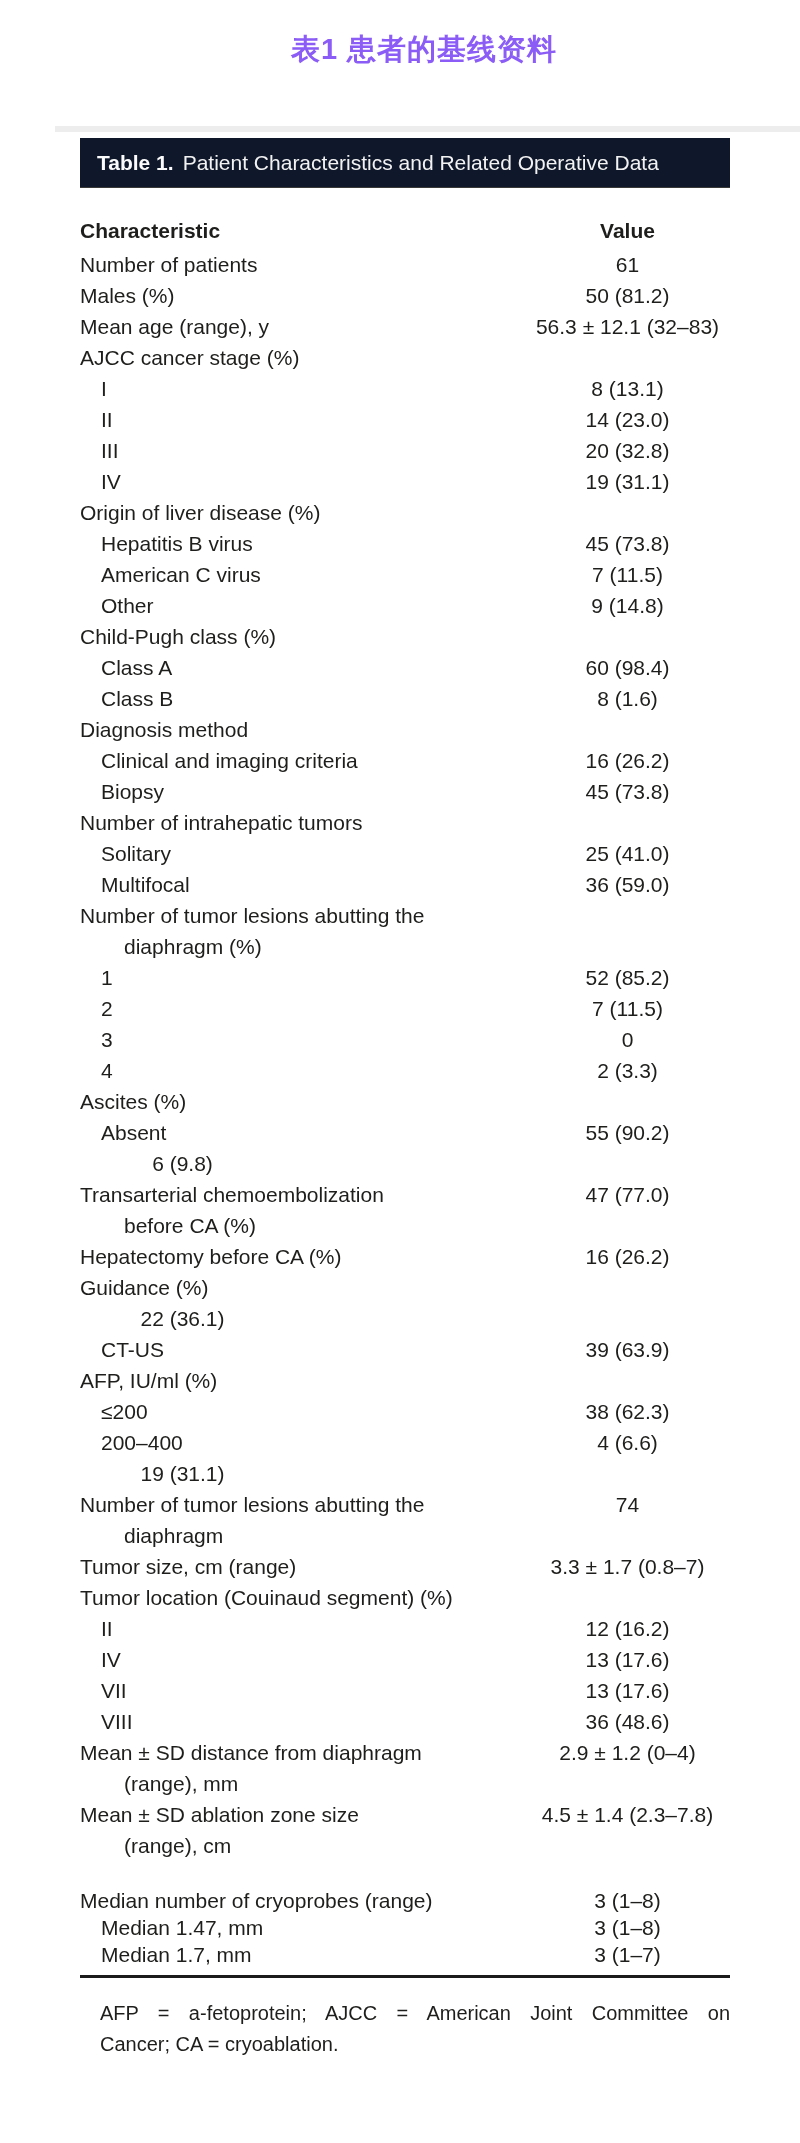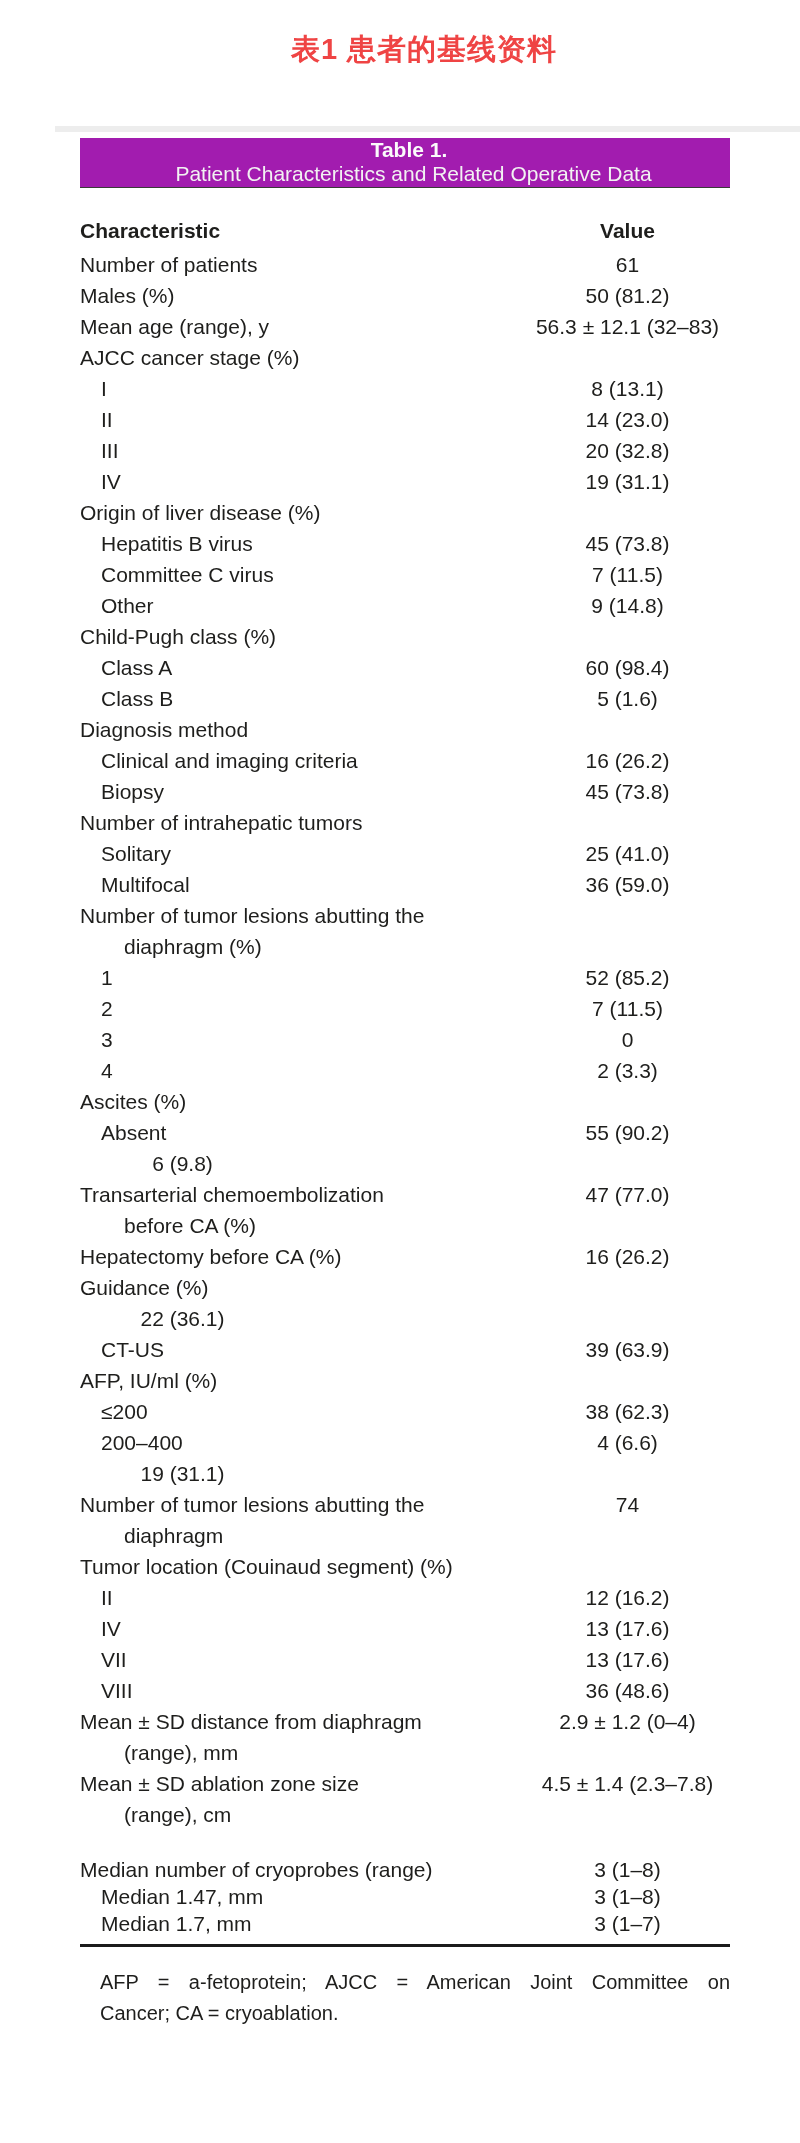--- a/index.html
+++ b/index.html
@@ -9,36 +9,35 @@
     font-family:"Liberation Sans", sans-serif;
     color:#1e1e1c;
     position:relative;
   }
   .doc-title {
     margin-top:30px;
     text-align:center;
     font-size:29px;
     line-height:38px;
     font-weight:bold;
-    color:#ef4444;
+    color:#8b5cf6;
     letter-spacing:1px;
     padding-left:48px;
   }
   .page-edge-band {
     position:absolute; top:126px; left:55px; right:0;
     height:6px; background:#ededed;
   }
   .table-wrap { margin:70px 70px 0 80px; width:650px; }
   .header-bar {
-    background:#a21caf;
+    background:#0f172a;
     height:49px;
     display:flex; align-items:center;
     padding-left:17px; box-sizing:border-box;
     box-shadow:0 1px 0 #3a3a38;
-    flex-direction:column;
   }
   .header-bar .t-bold { color:#fbfbfb; font-weight:bold; font-size:21px; margin-right:9px; white-space:nowrap; }
   .header-bar .t-rest { color:#f2f2f2; font-size:21px; white-space:nowrap;text-align:center; }
   .col-headers {
     display:flex; padding-top:26px; height:36px; line-height:36px;
     font-weight:bold; font-size:21px;
   }
   .col-label { flex:1; }
   .col-value { width:205px; text-align:center; }
   .rows { font-size:21px; }
@@ -108,38 +107,38 @@
       </div>
       <div class="row">
         <span class="lab">Origin of liver disease (%)</span>
         <span class="val"></span>
       </div>
       <div class="row indent1">
         <span class="lab">Hepatitis B virus</span>
         <span class="val">45 (73.8)</span>
       </div>
       <div class="row indent1">
-        <span class="lab">Committee C virus</span>
+        <span class="lab">American C virus</span>
         <span class="val">7 (11.5)</span>
       </div>
       <div class="row indent1">
         <span class="lab">Other</span>
         <span class="val">9 (14.8)</span>
       </div>
       <div class="row">
         <span class="lab">Child-Pugh class (%)</span>
         <span class="val"></span>
       </div>
       <div class="row indent1">
         <span class="lab">Class A</span>
         <span class="val">60 (98.4)</span>
       </div>
       <div class="row indent1">
         <span class="lab">Class B</span>
-        <span class="val">5 (1.6)</span>
+        <span class="val">8 (1.6)</span>
       </div>
       <div class="row">
         <span class="lab">Diagnosis method</span>
         <span class="val"></span>
       </div>
       <div class="row indent1">
         <span class="lab">Clinical and imaging criteria</span>
         <span class="val">16 (26.2)</span>
       </div>
       <div class="row indent1">
@@ -219,20 +218,24 @@
       <div class="row indent1">
         <span class="lab">200–400</span>
         <span class="val">4 (6.6)</span>
       </div>
       <div class="row indent1">
         <span class="val">19 (31.1)</span>
       </div>
       <div class="row">
         <span class="lab">Number of tumor lesions abutting the<span class="wrap2">diaphragm</span></span>
         <span class="val">74</span>
+      </div>
+      <div class="row">
+        <span class="lab">Tumor size, cm (range)</span>
+        <span class="val">3.3 ± 1.7 (0.8–7)</span>
       </div>
       <div class="row">
         <span class="lab">Tumor location (Couinaud segment) (%)</span>
         <span class="val"></span>
       </div>
       <div class="row indent1">
         <span class="lab">II</span>
         <span class="val">12 (16.2)</span>
       </div>
       <div class="row indent1">

